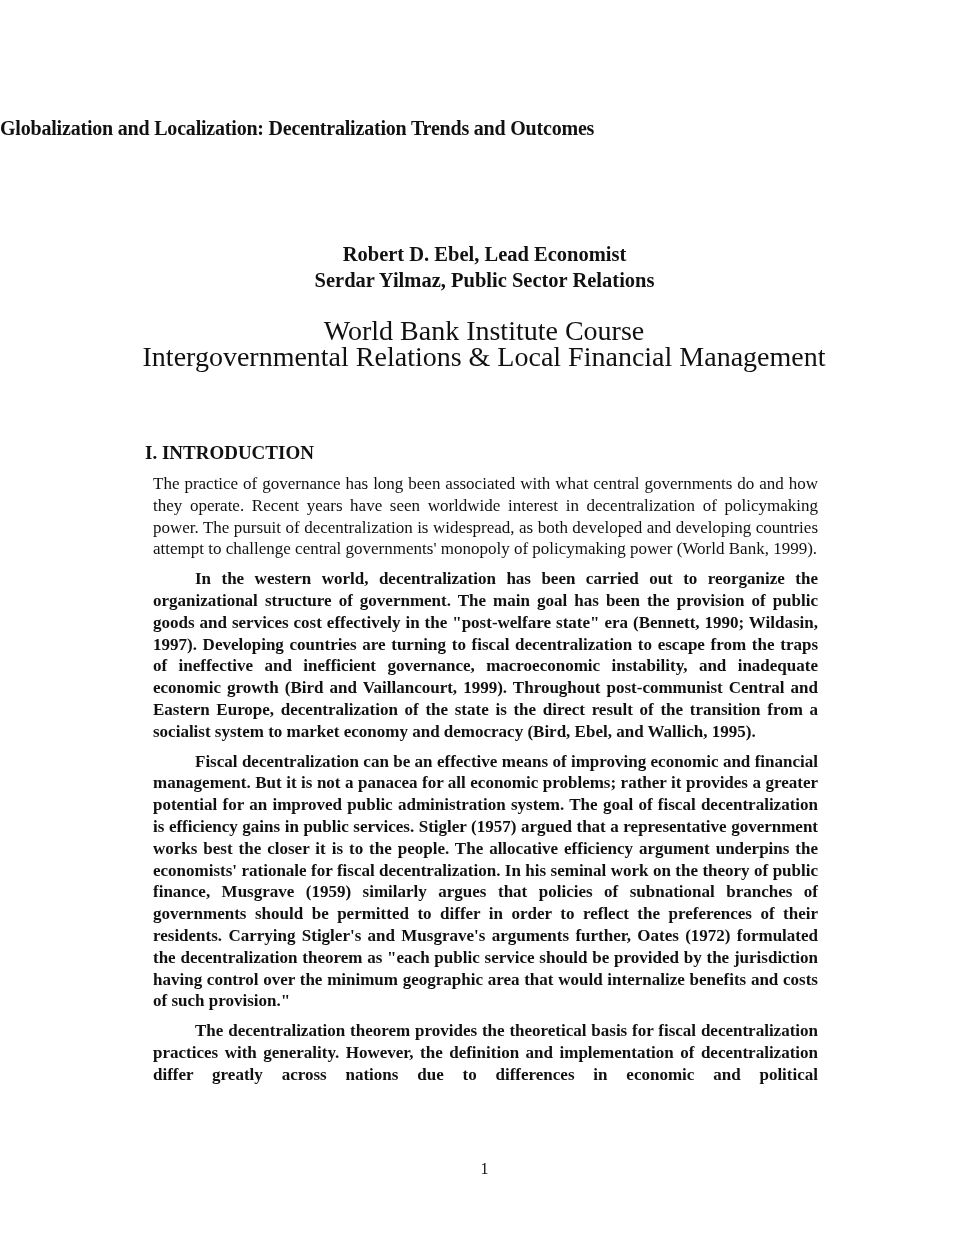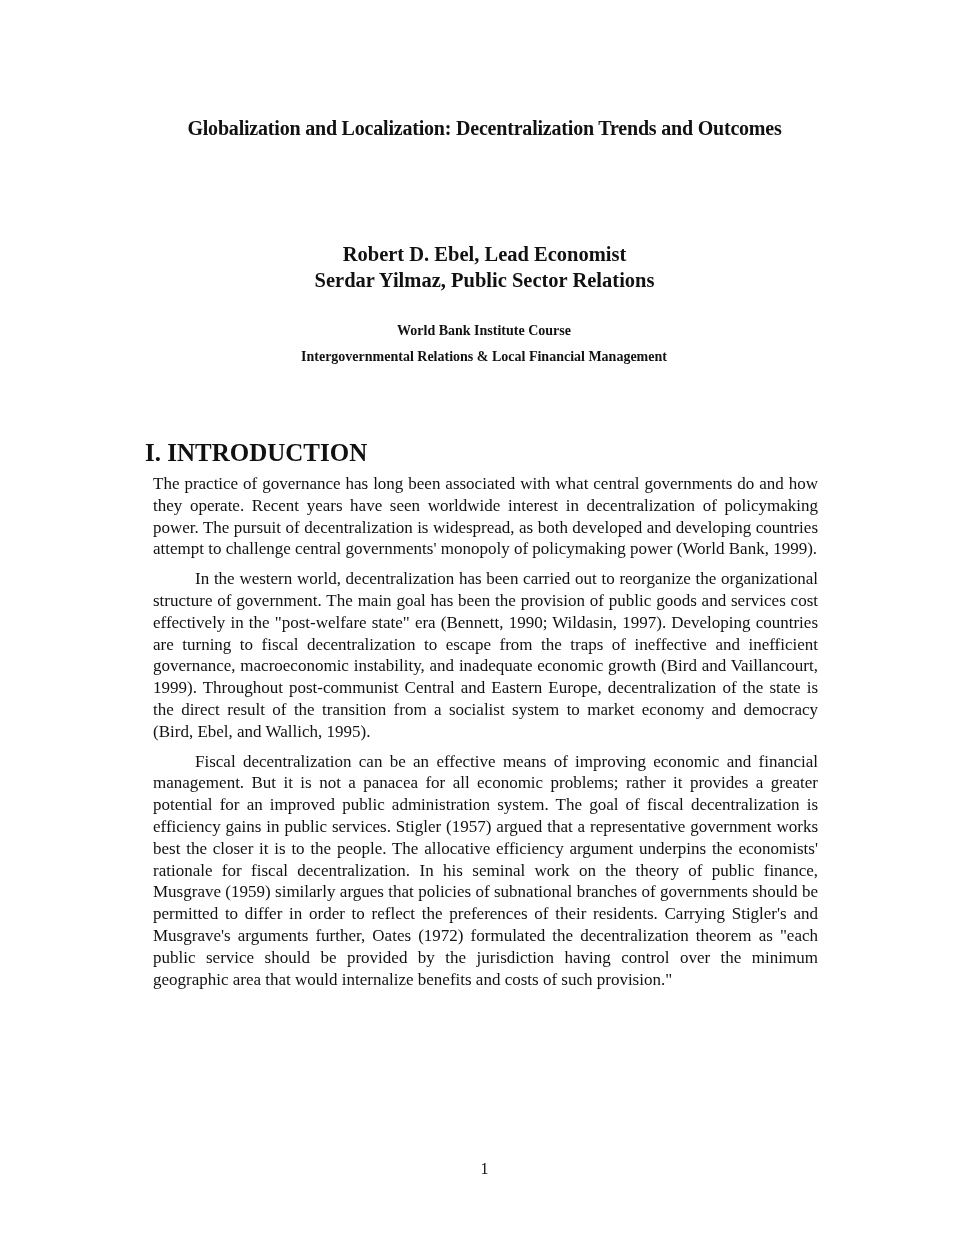--- a/index.html
+++ b/index.html
@@ -20,21 +20,20 @@
       left: 0; top: 0;
       width: 969px;
       height: 1254px;
       background: #ffffff;
     }
     .title {
       position: absolute;
       top: 115px;
       left: 0;
       width: 969px;
-      text-align: center;
       font-weight: bold;
       font-size: 20px;
       line-height: 26px;
       letter-spacing: -0.2px;
     }
     .authors {
       position: absolute;
       top: 241px;
       left: 0;
       width: 969px;
@@ -42,46 +41,46 @@
       font-weight: bold;
       font-size: 20.5px;
       line-height: 26px;
     }
     .course {
       position: absolute;
       top: 318px;
       left: 0;
       width: 968px;
       text-align: center;
-      font-weight: bold;
-      font-size: 14px;
+      font-weight: normal;
+      font-size: 28px;
       line-height: 26px;
     }
     .line { display: block; }
     .body-text {
       position: absolute;
       left: 145px;
       top: 441px;
       width: 681px;
       font-size: 17px;
       line-height: 21.8px;
       text-align: justify;
     }
     .heading {
       font-weight: bold;
-      font-size: 25px;
+      font-size: 19px;
       line-height: 24px;
       margin: 0;
     }
     .para {
       margin: 8px;
       text-align: justify;
       text-align-last: left;
     }
-    .para.indent { text-indent: 42px; }
+    .para.indent { text-indent: 42px; font-weight: bold; }
     .page-number {
       position: absolute;
       top: 1160px;
       left: 0;
       width: 969px;
       text-align: center;
       font-size: 16px;
     }
   </style>
 </head>
@@ -99,17 +98,18 @@
   <div class="course">
     <span class="line">World Bank Institute Course</span>
     <span class="line">Intergovernmental Relations &amp; Local Financial Management</span>
   </div>
 
   <div class="body-text">
     <p class="heading">I. INTRODUCTION</p>
     <p class="para">The practice of governance has long been associated with what central governments do and how they operate. Recent years have seen worldwide interest in decentralization of policymaking power. The pursuit of decentralization is widespread, as both developed and developing countries attempt to challenge central governments' monopoly of policymaking power (World Bank, 1999).</p>
     <p class="para indent">In the western world, decentralization has been carried out to reorganize the organizational structure of government. The main goal has been the provision of public goods and services cost effectively in the "post-welfare state" era (Bennett, 1990; Wildasin, 1997). Developing countries are turning to fiscal decentralization to escape from the traps of ineffective and inefficient governance, macroeconomic instability, and inadequate economic growth (Bird and Vaillancourt, 1999). Throughout post-communist Central and Eastern Europe, decentralization of the state is the direct result of the transition from a socialist system to market economy and democracy (Bird, Ebel, and Wallich, 1995).</p>
     <p class="para indent">Fiscal decentralization can be an effective means of improving economic and financial management. But it is not a panacea for all economic problems; rather it provides a greater potential for an improved public administration system. The goal of fiscal decentralization is efficiency gains in public services. Stigler (1957) argued that a representative government works best the closer it is to the people. The allocative efficiency argument underpins the economists' rationale for fiscal decentralization. In his seminal work on the theory of public finance, Musgrave (1959) similarly argues that policies of subnational branches of governments should be permitted to differ in order to reflect the preferences of their residents. Carrying Stigler's and Musgrave's arguments further, Oates (1972) formulated the decentralization theorem as "each public service should be provided by the jurisdiction having control over the minimum geographic area that would internalize benefits and costs of such provision."</p>
+    <p class="para indent" style="text-align-last: justify;">The decentralization theorem provides the theoretical basis for fiscal decentralization practices with generality. However, the definition and implementation of decentralization differ greatly across nations due to differences in economic and political</p>
   </div>
 
   <div class="page-number">1</div>
 
 </div>
 
 </body></html>

